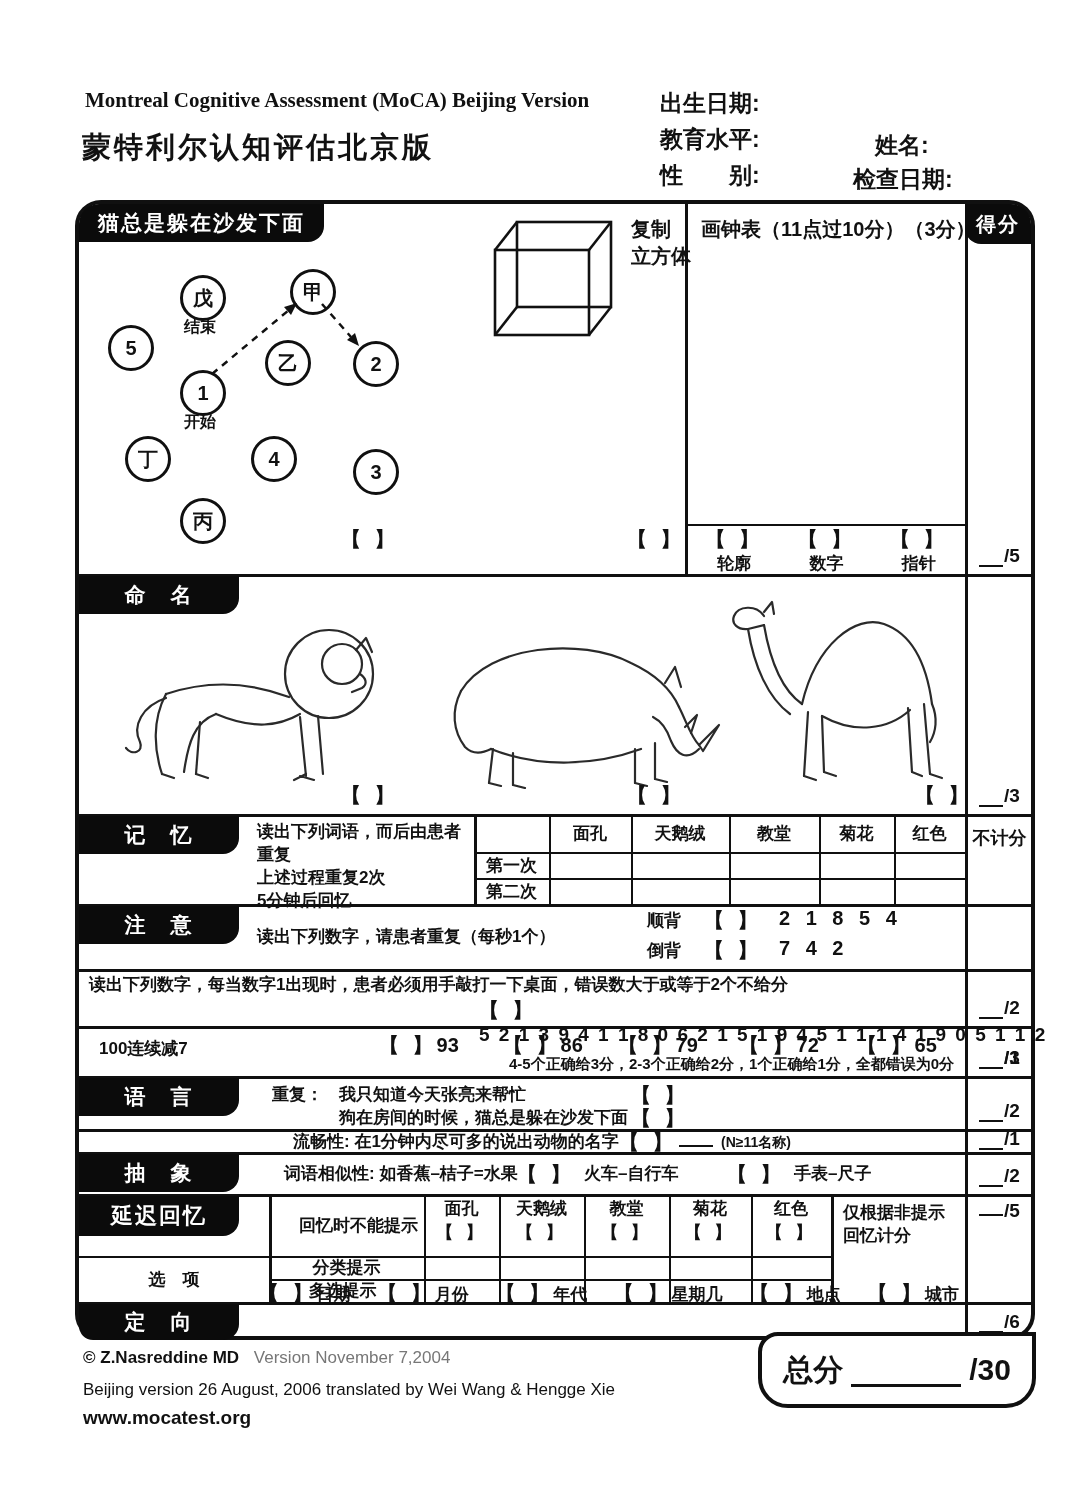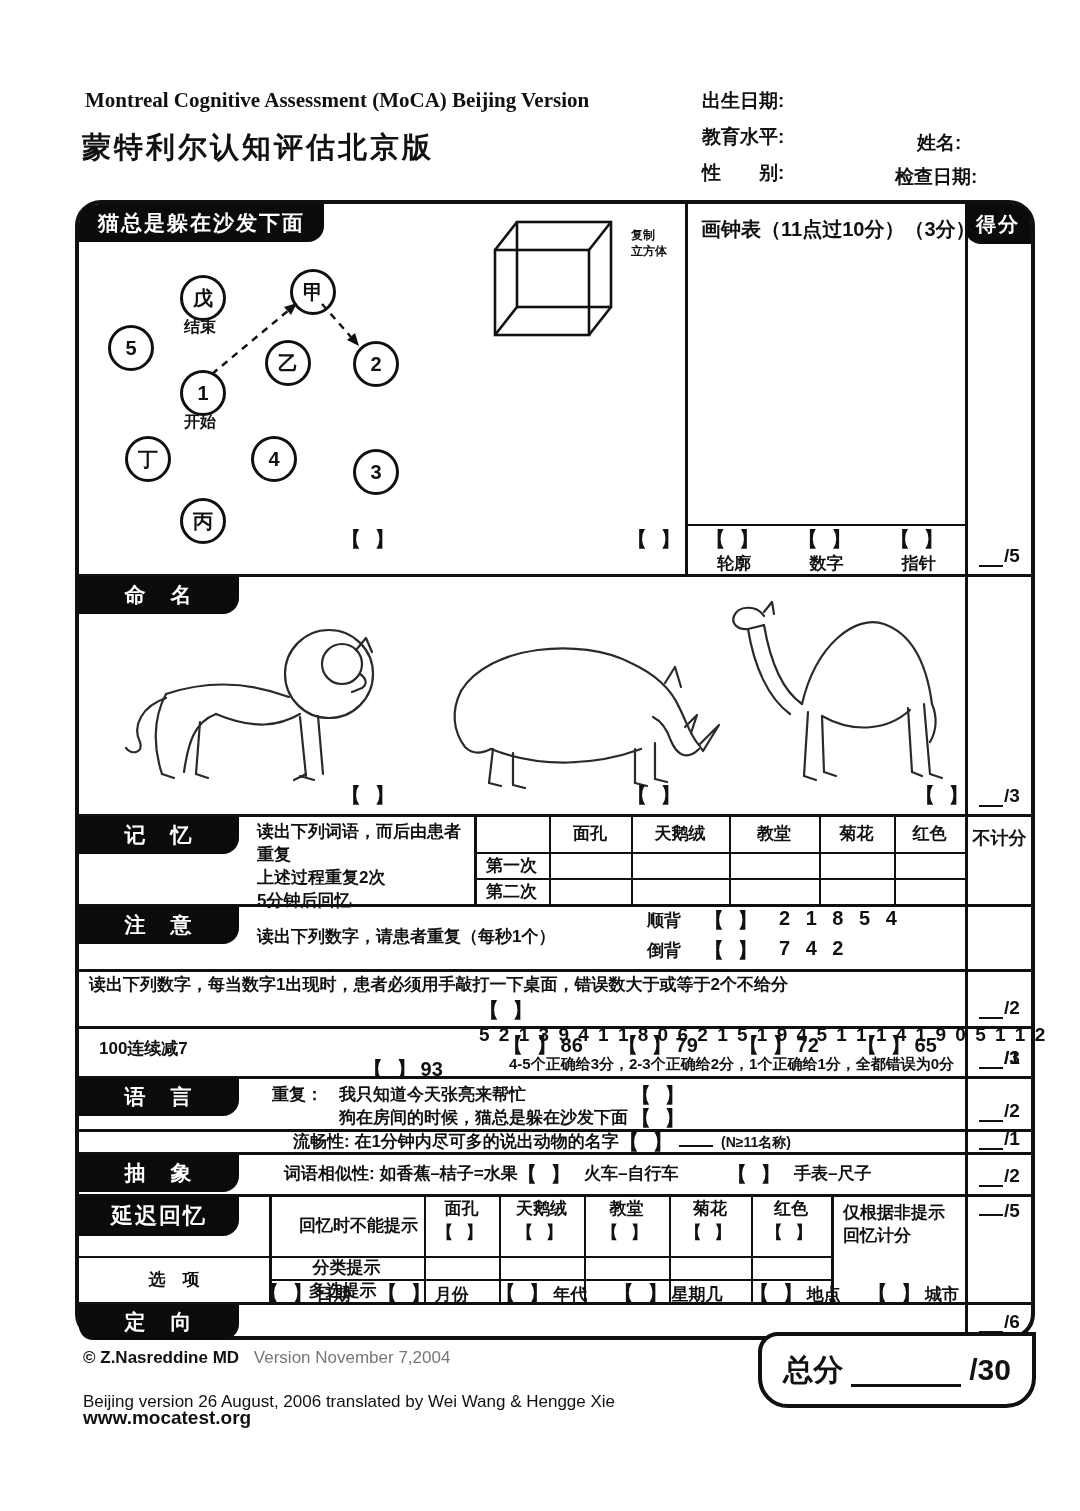--- a/index.html
+++ b/index.html
@@ -2,21 +2,21 @@
 <html><head>
 <meta charset="utf-8">
 <style>
   html,body{margin:0;padding:0;background:#e9e9e9;}
   .canvas{position:relative;width:1080px;height:1511px;background:#ffffff;
           font-family:"Liberation Sans",sans-serif;color:#111;overflow:hidden;}
   .abs{position:absolute;}
   
   .title-en{font-family:"Liberation Serif",serif;font-weight:bold;font-size:21px;}
   .title-zh{font-weight:bold;font-size:29px;letter-spacing:3px;}
-  .hfield{font-size:19px;font-weight:600;margin-left:42px;}
+  .hfield{font-size:23px;font-weight:600;}
   
   .form{position:absolute;left:75px;top:200px;width:960px;height:1140px;
         border:4px solid #101010;border-radius:26px;box-sizing:border-box;}
   .blk{position:absolute;background:#0b0b0b;color:#fff;font-weight:bold;
        display:flex;align-items:center;justify-content:center;
        border-radius:0 0 16px 0;font-size:21px;letter-spacing:2px;z-index:2;}
   .hline{position:absolute;left:0;width:952px;border-top:3px solid #101010;}
   .vline{position:absolute;border-left:2px solid #101010;}
   .vline3{position:absolute;border-left:3px solid #101010;}
   .txt{font-size:17px;font-weight:600;line-height:1.35;}
@@ -88,21 +88,21 @@
     <svg class="abs" style="left:400px;top:10px;" width="160" height="135" viewBox="0 0 160 135">
       <g stroke="#111" stroke-width="2.6" fill="none">
         <rect x="38" y="8" width="94" height="85"></rect>
         <rect x="16" y="36" width="94" height="85"></rect>
         <line x1="38" y1="8" x2="16" y2="36"></line>
         <line x1="132" y1="8" x2="110" y2="36"></line>
         <line x1="132" y1="93" x2="110" y2="121"></line>
         <line x1="38" y1="93" x2="16" y2="121"></line>
       </g>
     </svg>
-    <div class="abs txt" style="left:552px;top:24px;font-size:12px;font-weight:bold;font-family:Liberation Mono, monospace;">
+    <div class="abs txt" style="left:552px;top:12px;font-size:20px;font-weight:bold;">
       <div>复制</div>
       <div>立方体</div>
     </div>
 
     <div class="abs bracket" style="left:262px;top:322px;">【 】</div>
     <div class="abs bracket" style="left:548px;top:322px;">【 】</div>
 
     <div class="vline3" style="left:606px;top:0;height:370px;"></div>
     <div class="abs txt" style="left:622px;top:12px;font-size:20px;font-weight:bold;">画钟表（11点过10分）（3分）</div>
     <div class="abs" style="left:609px;top:320px;width:277px;height:50px;border-top:2.5px solid #101010;
@@ -228,21 +228,21 @@
     <div class="abs" style="left:400px;top:793px;">
       <span class="bracket">【 】</span>
       <span class="digits" style="font-size:19px;letter-spacing:2px;">5 2 1 3 9 4 1 1 8 0 6 2 1 5 1 9 4 5 1 1 1 4 1 9 0 5 1 1 2</span>
     </div>
     <div class="score-cell" style="top:822px;height:50px;">
       <span class="blank"></span>
         <span>/1</span>
     </div>
 
     <div class="abs txt" style="left:20px;top:834px;">100连续减7</div>
-    <div class="abs" style="left:284px;top:828px;margin-top:24px;">
+    <div class="abs" style="left:300px;top:828px;">
       <span class="bracket">【 】</span><span class="big">93</span></div>
     <div class="abs" style="left:424px;top:828px;">
       <span class="bracket">【 】</span><span class="big">86</span></div>
     <div class="abs" style="left:539px;top:828px;">
       <span class="bracket">【 】</span><span class="big">79</span></div>
     <div class="abs" style="left:660px;top:828px;">
       <span class="bracket">【 】</span><span class="big">72</span></div>
     <div class="abs" style="left:778px;top:828px;">
       <span class="bracket">【 】</span><span class="big">65</span></div>
     <div class="abs txt" style="left:430px;top:850px;font-size:15px;">4-5个正确给3分，2-3个正确给2分，1个正确给1分，全都错误为0分</div>
@@ -343,16 +343,16 @@
        justify-content:center;gap:8px;">
     <span style="font-size:30px;font-weight:bold;">总分</span>
     <span style="display:inline-block;width:110px;border-bottom:3px solid #111;height:30px;"></span>
     <span style="font-size:30px;font-weight:bold;">/30</span>
   </div>
 
   <div class="abs" style="left:83px;top:1348px;font-size:17px;font-weight:600;">
     <span>© Z.Nasreddine MD</span>
     <span style="color:#777;font-weight:400;margin-left:10px;">Version November 7,2004</span>
   </div>
-  <div class="abs" style="left:83px;top:1380px;font-size:17px;margin-top:12px;">Beijing version 26 August, 2006 translated by Wei Wang &amp; Hengge Xie</div>
+  <div class="abs" style="left:83px;top:1380px;font-size:17px;">Beijing version 26 August, 2006 translated by Wei Wang &amp; Hengge Xie</div>
   <div class="abs" style="left:83px;top:1407px;font-size:19px;font-weight:bold;">www.mocatest.org</div>
 
 </div>
 
 </body></html>

